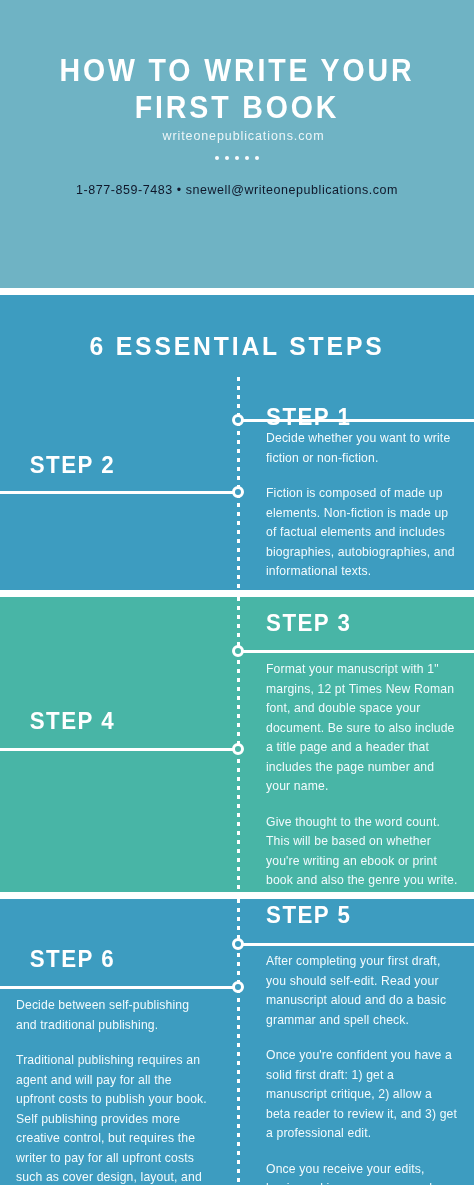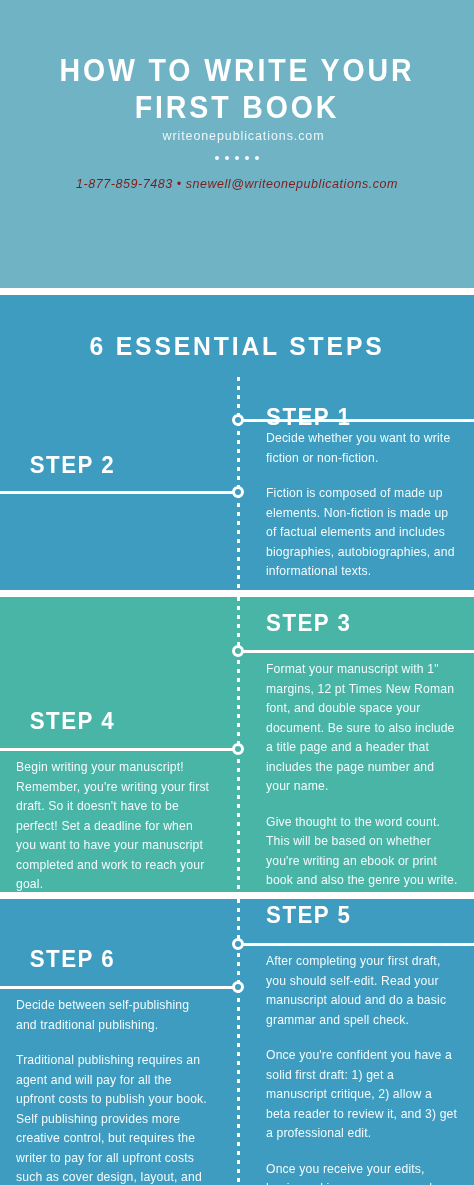--- a/index.html
+++ b/index.html
@@ -71,25 +71,24 @@
     gap: 6px;
   }
   .deco-dot {
     width: 4px;
     height: 4px;
     border-radius: 50%;
     background: #ffffff;
     opacity: 0.95;
   }
   .contact-line {
-    color: #7f1d1d;
+    color: #0f172a;
     font-size: 12.5px;
     letter-spacing: 0.55px;
-    margin-top: 17px;
-    font-style: italic;
+    margin-top: 23px;
   }
 
   
   .band-gap {
     position: absolute;
     left: 0;
     width: 474px;
     background: #ffffff;
   }
 
@@ -243,23 +242,20 @@
     <div class="step-block step-right" style="top:63px;">
       <p class="step-para">Format your manuscript with 1" margins, 12 pt Times New Roman font, and double space your document. Be sure to also include a title page and a header that includes the page number and your name.</p>
       <p class="step-para">Give thought to the word count. This will be based on whether you're writing an ebook or print book and also the genre you write.</p>
     </div>
 
     <div class="rule rule-left" style="top:151px;"></div>
     <div class="marker marker-green" style="top:146px;"></div>
     <div class="step-block step-left" style="top:110px;">
       <div class="step-label">STEP 4</div>
     </div>
-    <div class="step-block step-left" style="top:161px;">
-      <p class="step-para">Begin writing your manuscript! Remember, you're writing your first draft. So it doesn't have to be perfect! Set a deadline for when you want to have your manuscript completed and work to reach your goal.</p>
-    </div>
   </div>
 
   <div class="band-gap" style="top:892px; height:7px;"></div>
 
   <div class="band band-blue" style="top:899px; height:286px;">
 
     <div class="spine" style="top:0px; height:286px;"></div>
 
     <div class="rule rule-right" style="top:44px;"></div>
     <div class="marker marker-blue" style="top:39px;"></div>

